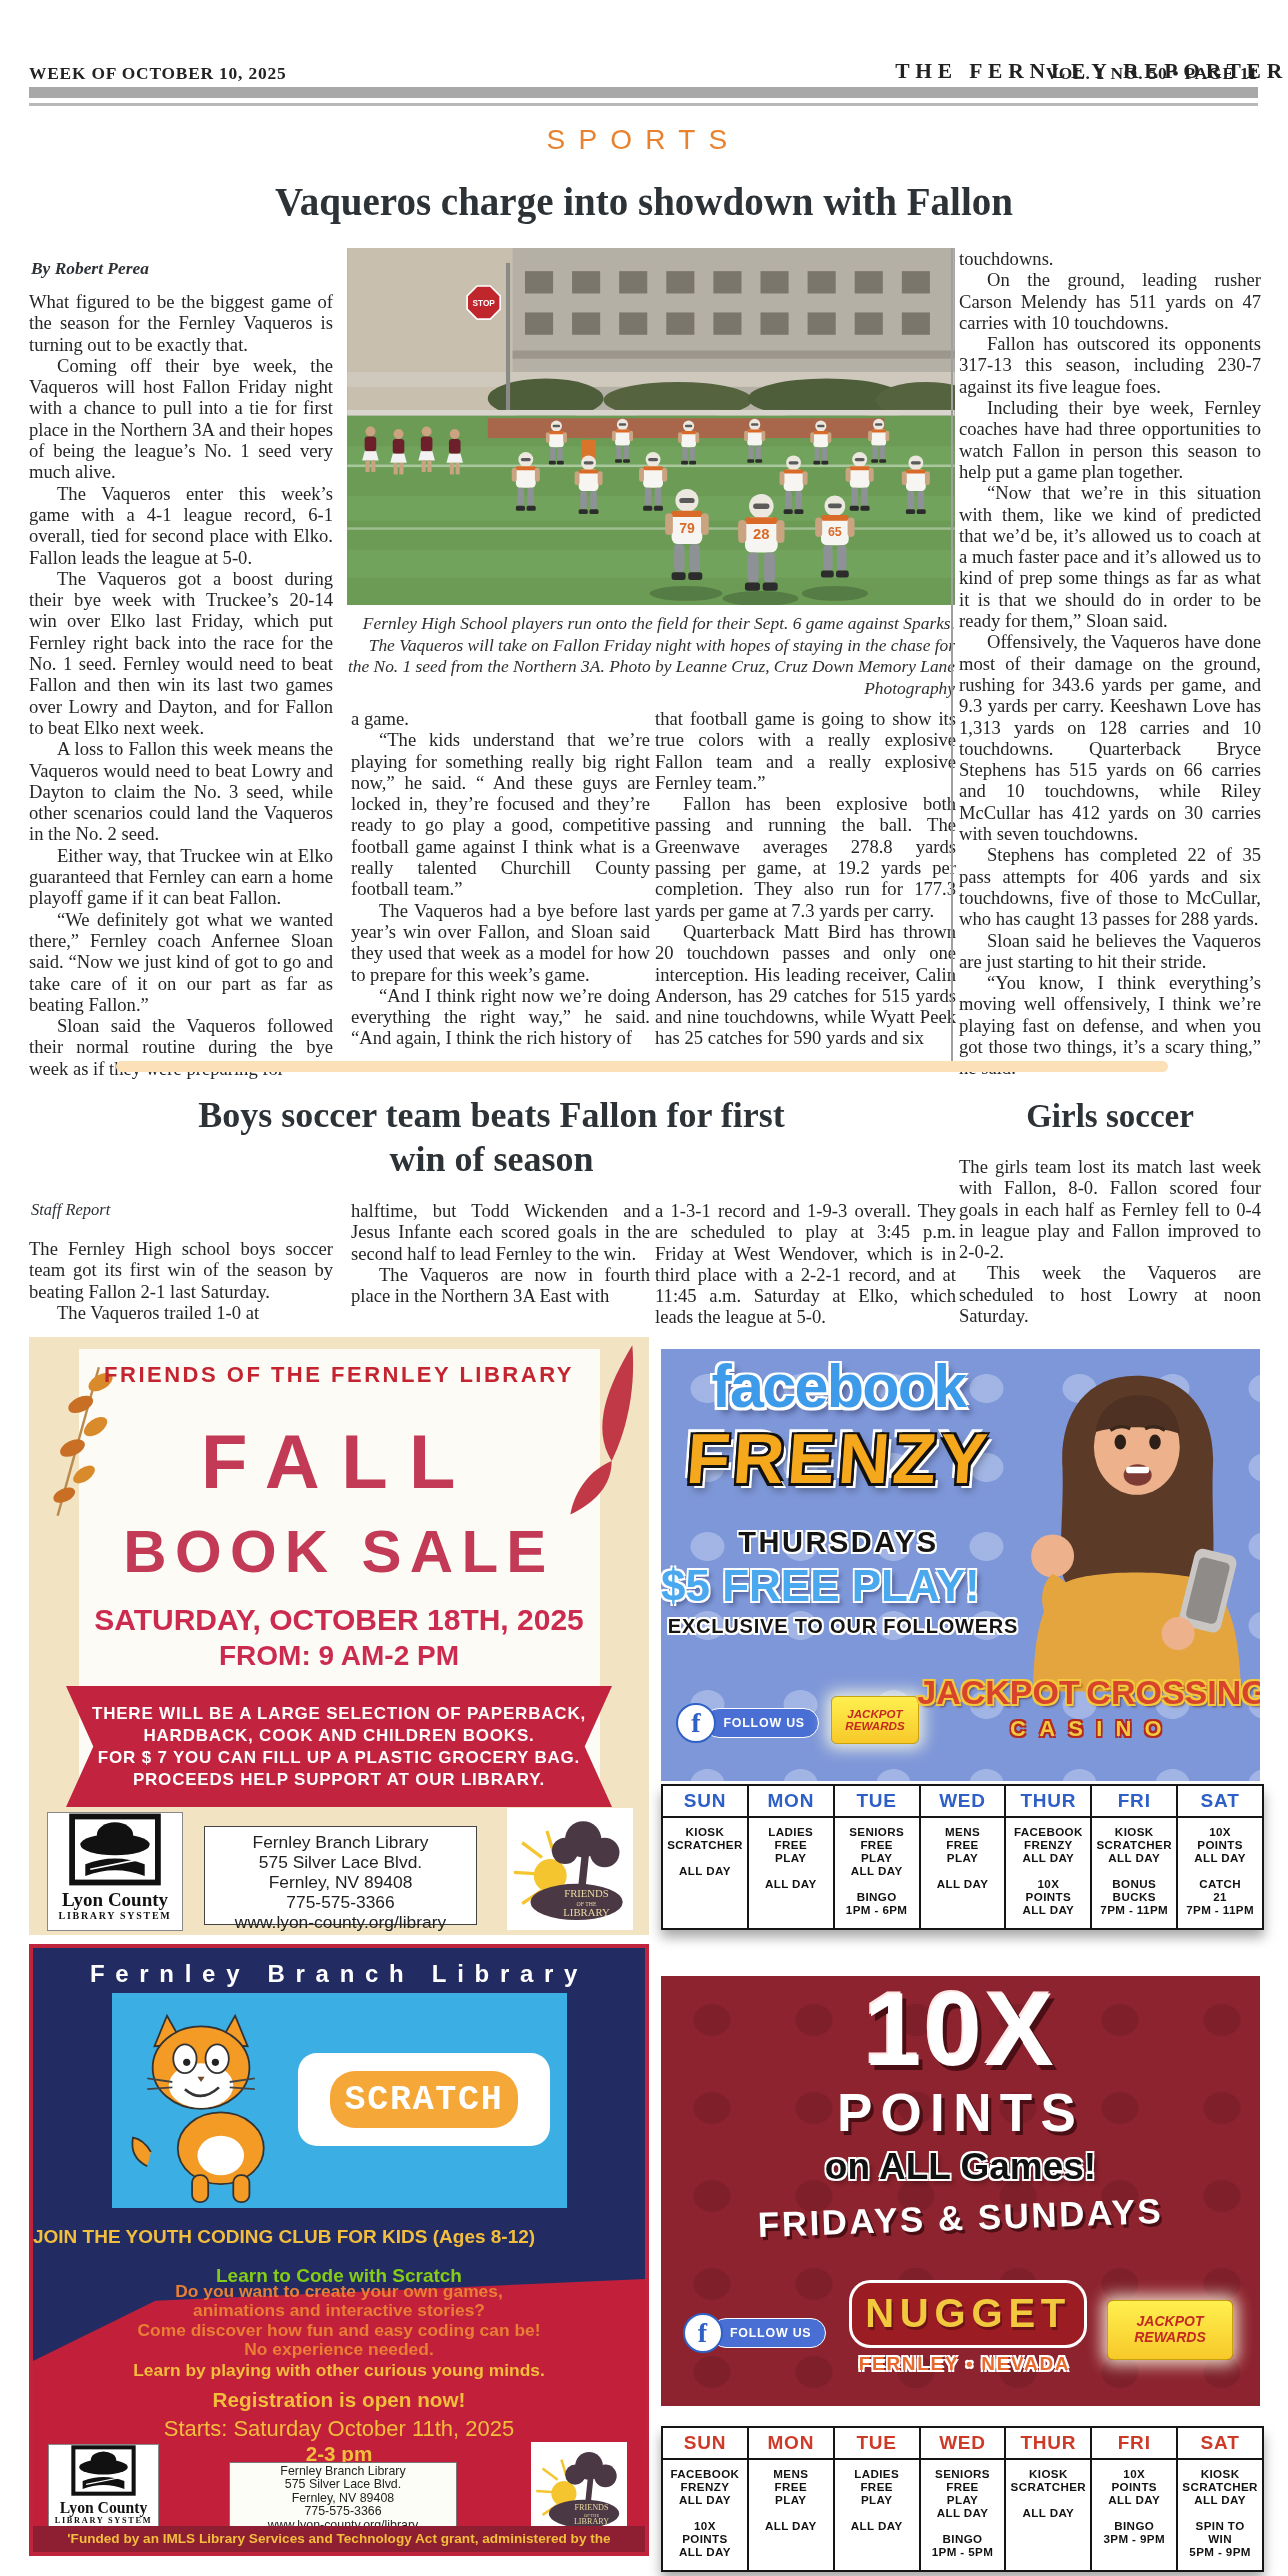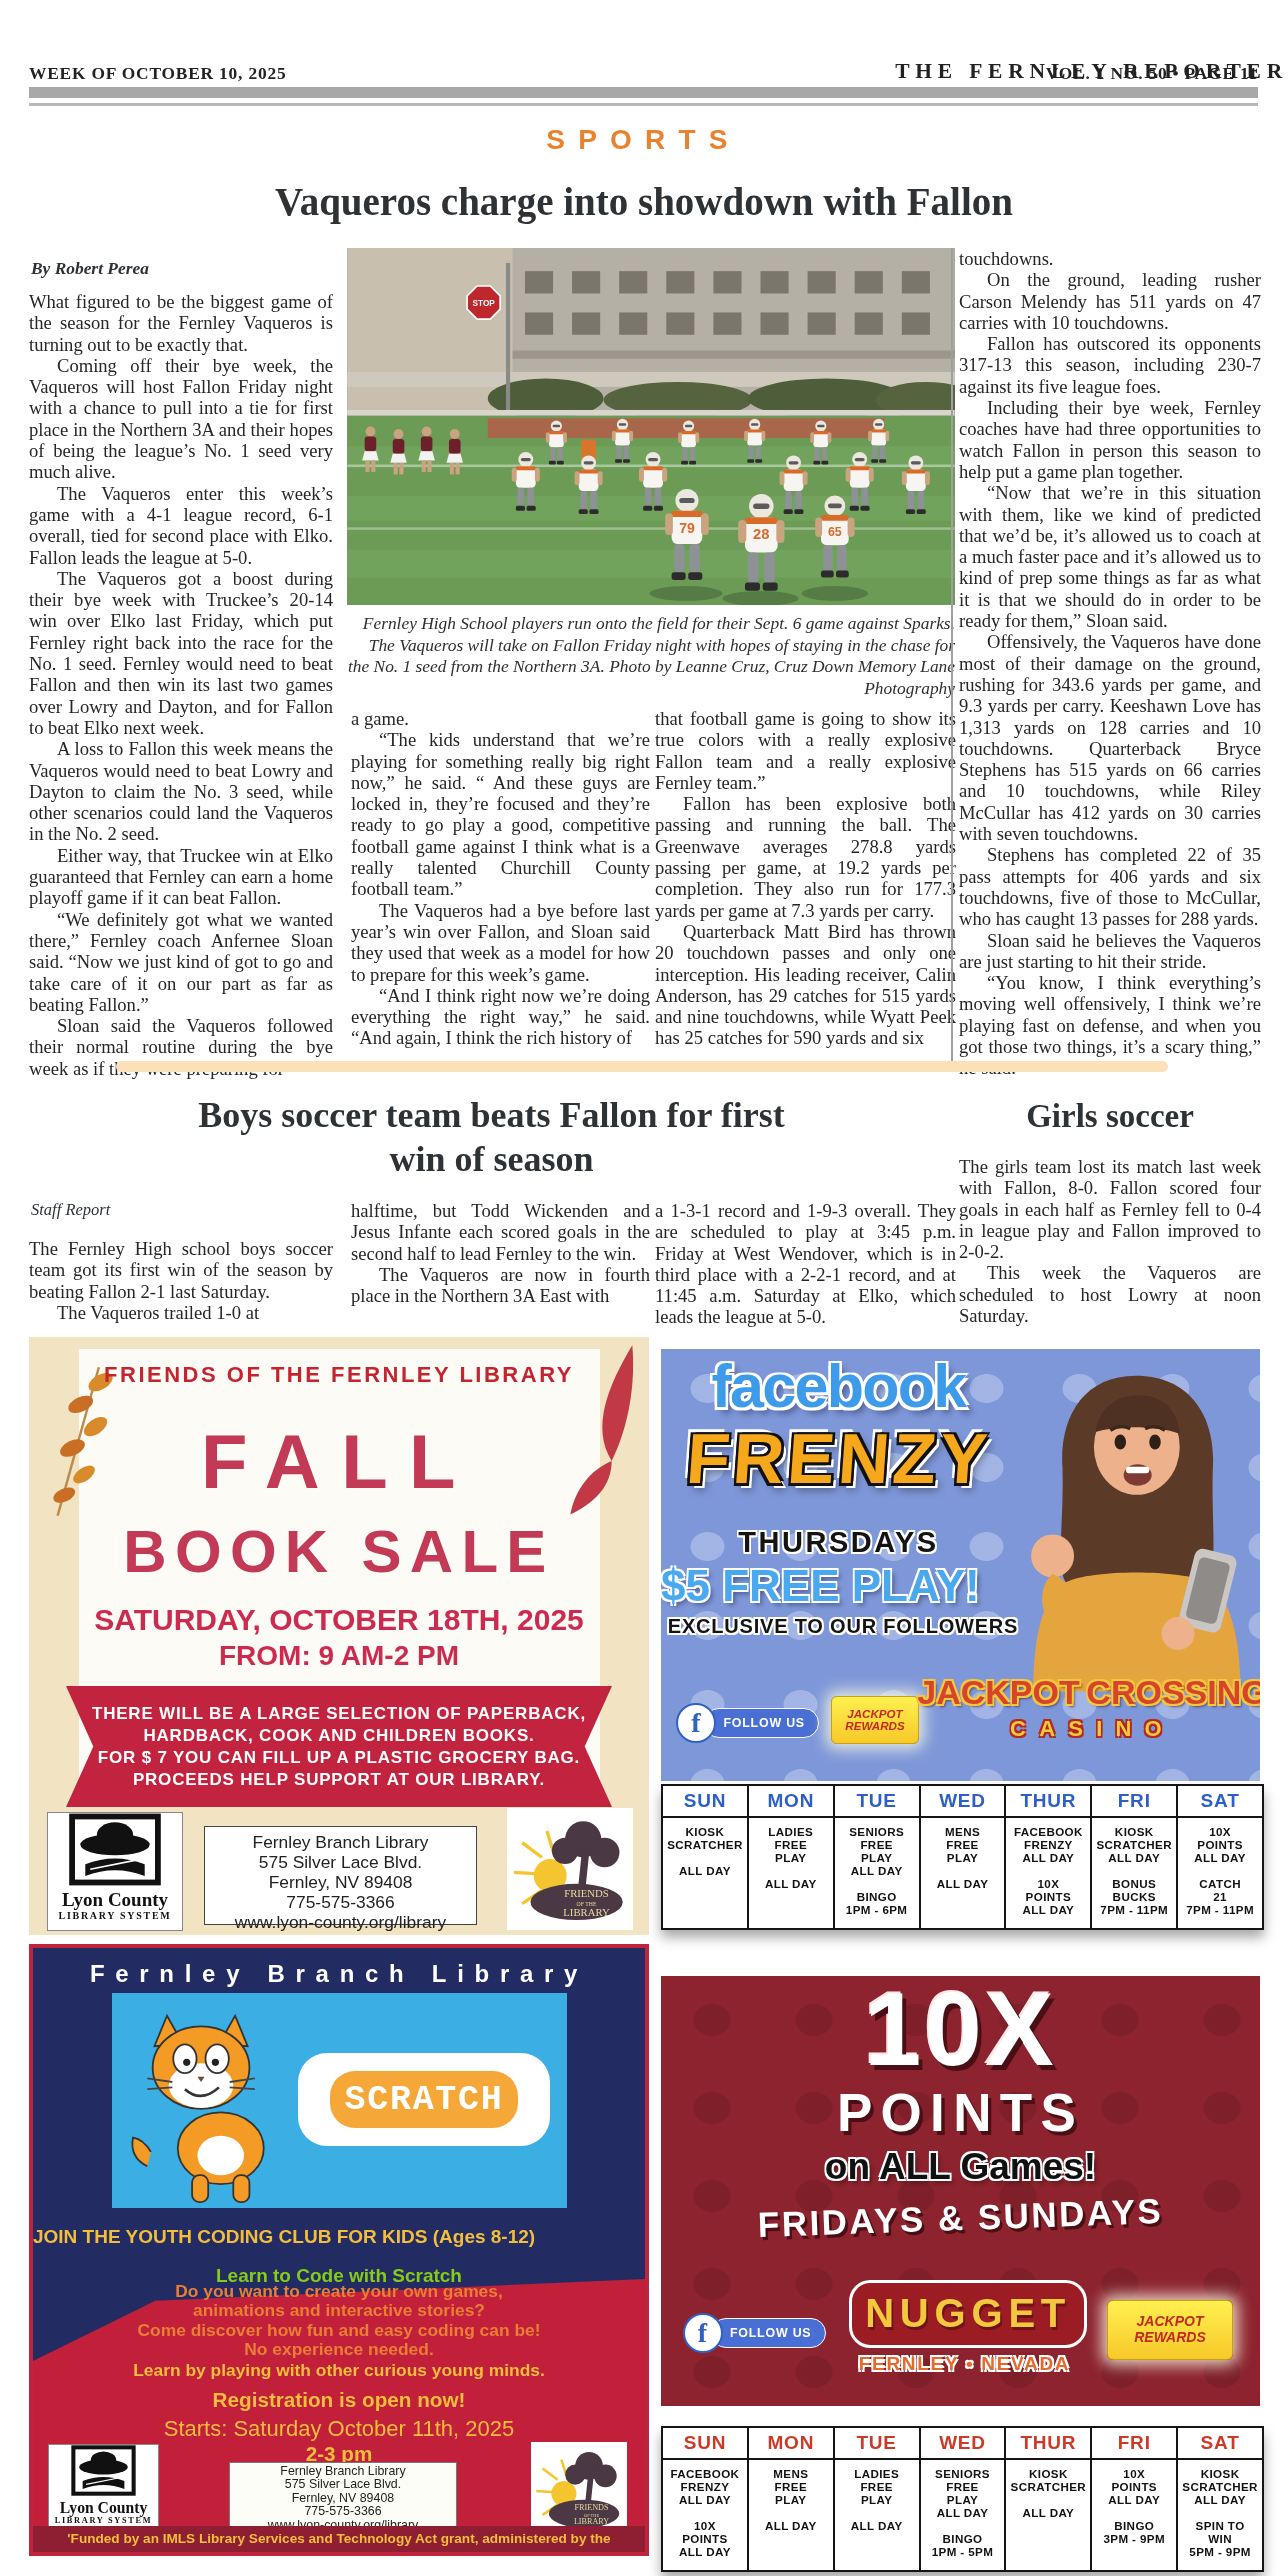--- a/index.html
+++ b/index.html
@@ -8,21 +8,21 @@
   .abs{position:absolute;}
   .pre{white-space:pre-line;}
 
   
   .m-date{left:29px;top:63px;font-size:17.4px;font-weight:bold;letter-spacing:0.8px;}
   .m-title{left:0;right:0;top:59px;text-align:right;font-size:21.5px;font-weight:bold;letter-spacing:5.8px;}
   .m-issue{right:30px;top:63px;font-size:17.4px;font-weight:bold;letter-spacing:0.8px;}
   .rule-thick{left:29px;width:1229px;top:87px;height:10.7px;background:#a8a8a8;}
   .rule-thin{left:29px;width:1229px;top:103px;height:2.5px;background:#b9b9b9;}
   .sports{left:0;right:1px;top:124px;text-align:center;font-family:"Liberation Sans",sans-serif;
-          font-weight:bold;font-size:28px;color:#E8822E;letter-spacing:13.2px;}
+          font-weight:normal;font-size:28px;color:#E8822E;letter-spacing:13.2px;}
 
   
   .headline{left:0;right:0;top:179px;text-align:center;font-size:39px;font-weight:bold;color:#2d3237;}
   .byline{left:31px;top:258px;font-style:italic;font-weight:bold;font-size:17.4px;color:#2d3237;}
   .photo{left:347px;top:248px;width:608px;height:357px;background:#8a8f85;}
   .caption{left:347px;top:613px;width:608px;text-align:right;font-style:italic;font-size:17.4px;
            line-height:21.5px;color:#2f2f2f;}
   .colbox p{margin:0;font-size:18.6px;line-height:21.3px;text-align:justify;text-indent:28px;color:#262626;}
   .colbox p.ni{text-indent:0;}
   #f-col1{left:29px;top:291px;width:304px;}
@@ -116,21 +116,21 @@
   #ng-table{left:661px;top:2426px;width:599px;height:142px;}
   #ng-table .dayhead{color:#CE3A28;}
 
   
   #ad-scratch{left:29px;top:1944px;width:620px;height:612px;background:#232C62;border:4.1px solid #C0243C;box-sizing:border-box;overflow:hidden;}
   .sc-red{position:absolute;left:0;right:0;bottom:0;height:273px;background:#C21F3B;
           clip-path:polygon(0 30%,20% 8%,100% 0,100% 100%,0 100%);}
   .sc-title{position:absolute;left:0;right:0;top:11.6px;text-align:center;color:#fff;
             font-family:"Liberation Sans",sans-serif;font-weight:bold;font-size:24px;letter-spacing:10.7px;}
   .sc-panel{position:absolute;left:79px;top:45px;width:455px;height:215px;background:#3BAEE3;}
-  .sc-logo{position:absolute;left:186px;top:60px;width:252px;height:93px;background:#fff;border-radius:29px;
+  .sc-logo{position:absolute;left:186px;top:60px;width:252px;height:93px;background:#fff;border-radius:19px;
            display:flex;align-items:center;justify-content:center;}
   .sc-logo-in{background:#F5A738;border-radius:25px;padding:8.3px 15px;color:#fff;
               font-family:"Liberation Mono",monospace;font-weight:bold;font-size:35px;letter-spacing:1.7px;}
   .sc-join1{position:absolute;left:0;right:0;top:278px;color:#F2BE3C;
             font-family:"Liberation Sans",sans-serif;font-weight:bold;font-size:19px;}
   .sc-join2{position:absolute;left:0;right:0;top:317px;text-align:center;color:#84cc16;
             font-family:"Liberation Sans",sans-serif;font-weight:bold;font-size:19px;}
   .sc-body{position:absolute;left:0;right:0;top:334px;text-align:center;color:#E87F35;
            font-family:"Liberation Sans",sans-serif;font-weight:bold;font-size:17.4px;line-height:19.4px;}
   .sc-body2{position:absolute;left:0;right:0;top:412px;text-align:center;color:#F2BE3C;

